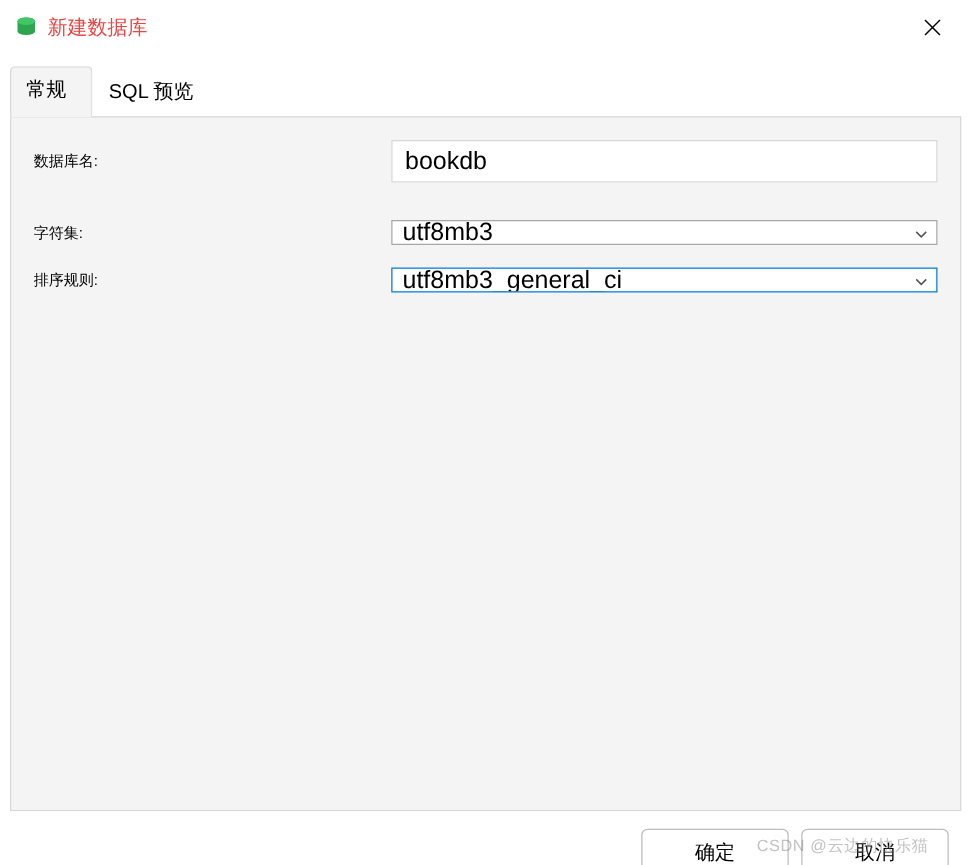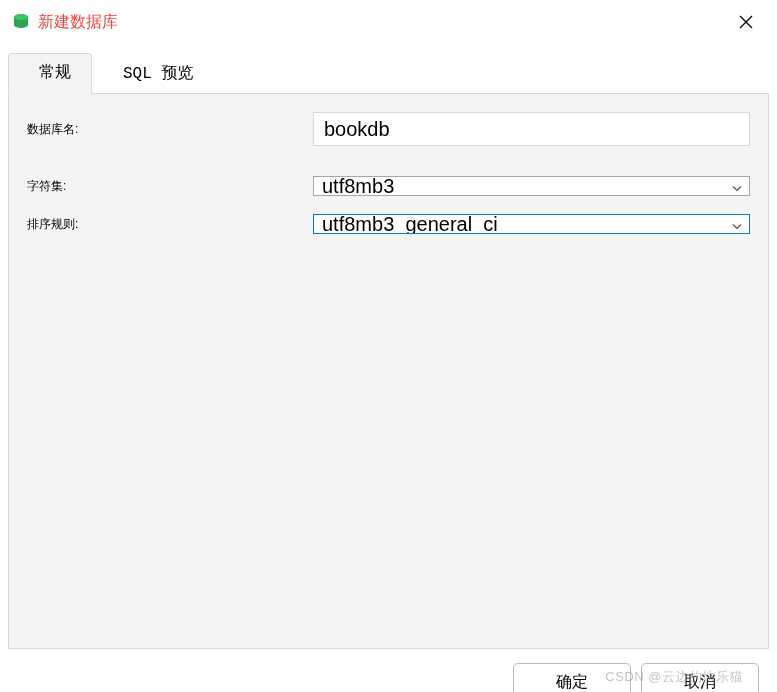--- a/index.html
+++ b/index.html
@@ -46,30 +46,29 @@
       width: 14px;
       height: 14px;
     }
     .tabs {
       display: flex;
       align-items: flex-end;
       padding: 8px 8px 0 8px;
       background: #ffffff;
     }
     .tab {
-      padding: 8px 20px 10px 30px;
+      padding: 8px 20px 10px 12px;
       font-size: 16px;
       color: #000;
       cursor: pointer;
       border: 1px solid transparent;
       border-bottom: none;
       position: relative;
       top: 1px;
       background: transparent;
-      font-family: Liberation Mono, monospace;
     }
     .tab.active {
       background: #f4f4f4;
       border: 1px solid #d8d8d8;
       border-bottom: 1px solid #f4f4f4;
       border-radius: 4px 4px 0 0;
     }
     .content {
       background: #f4f4f4;
       border: 1px solid #d8d8d8;

